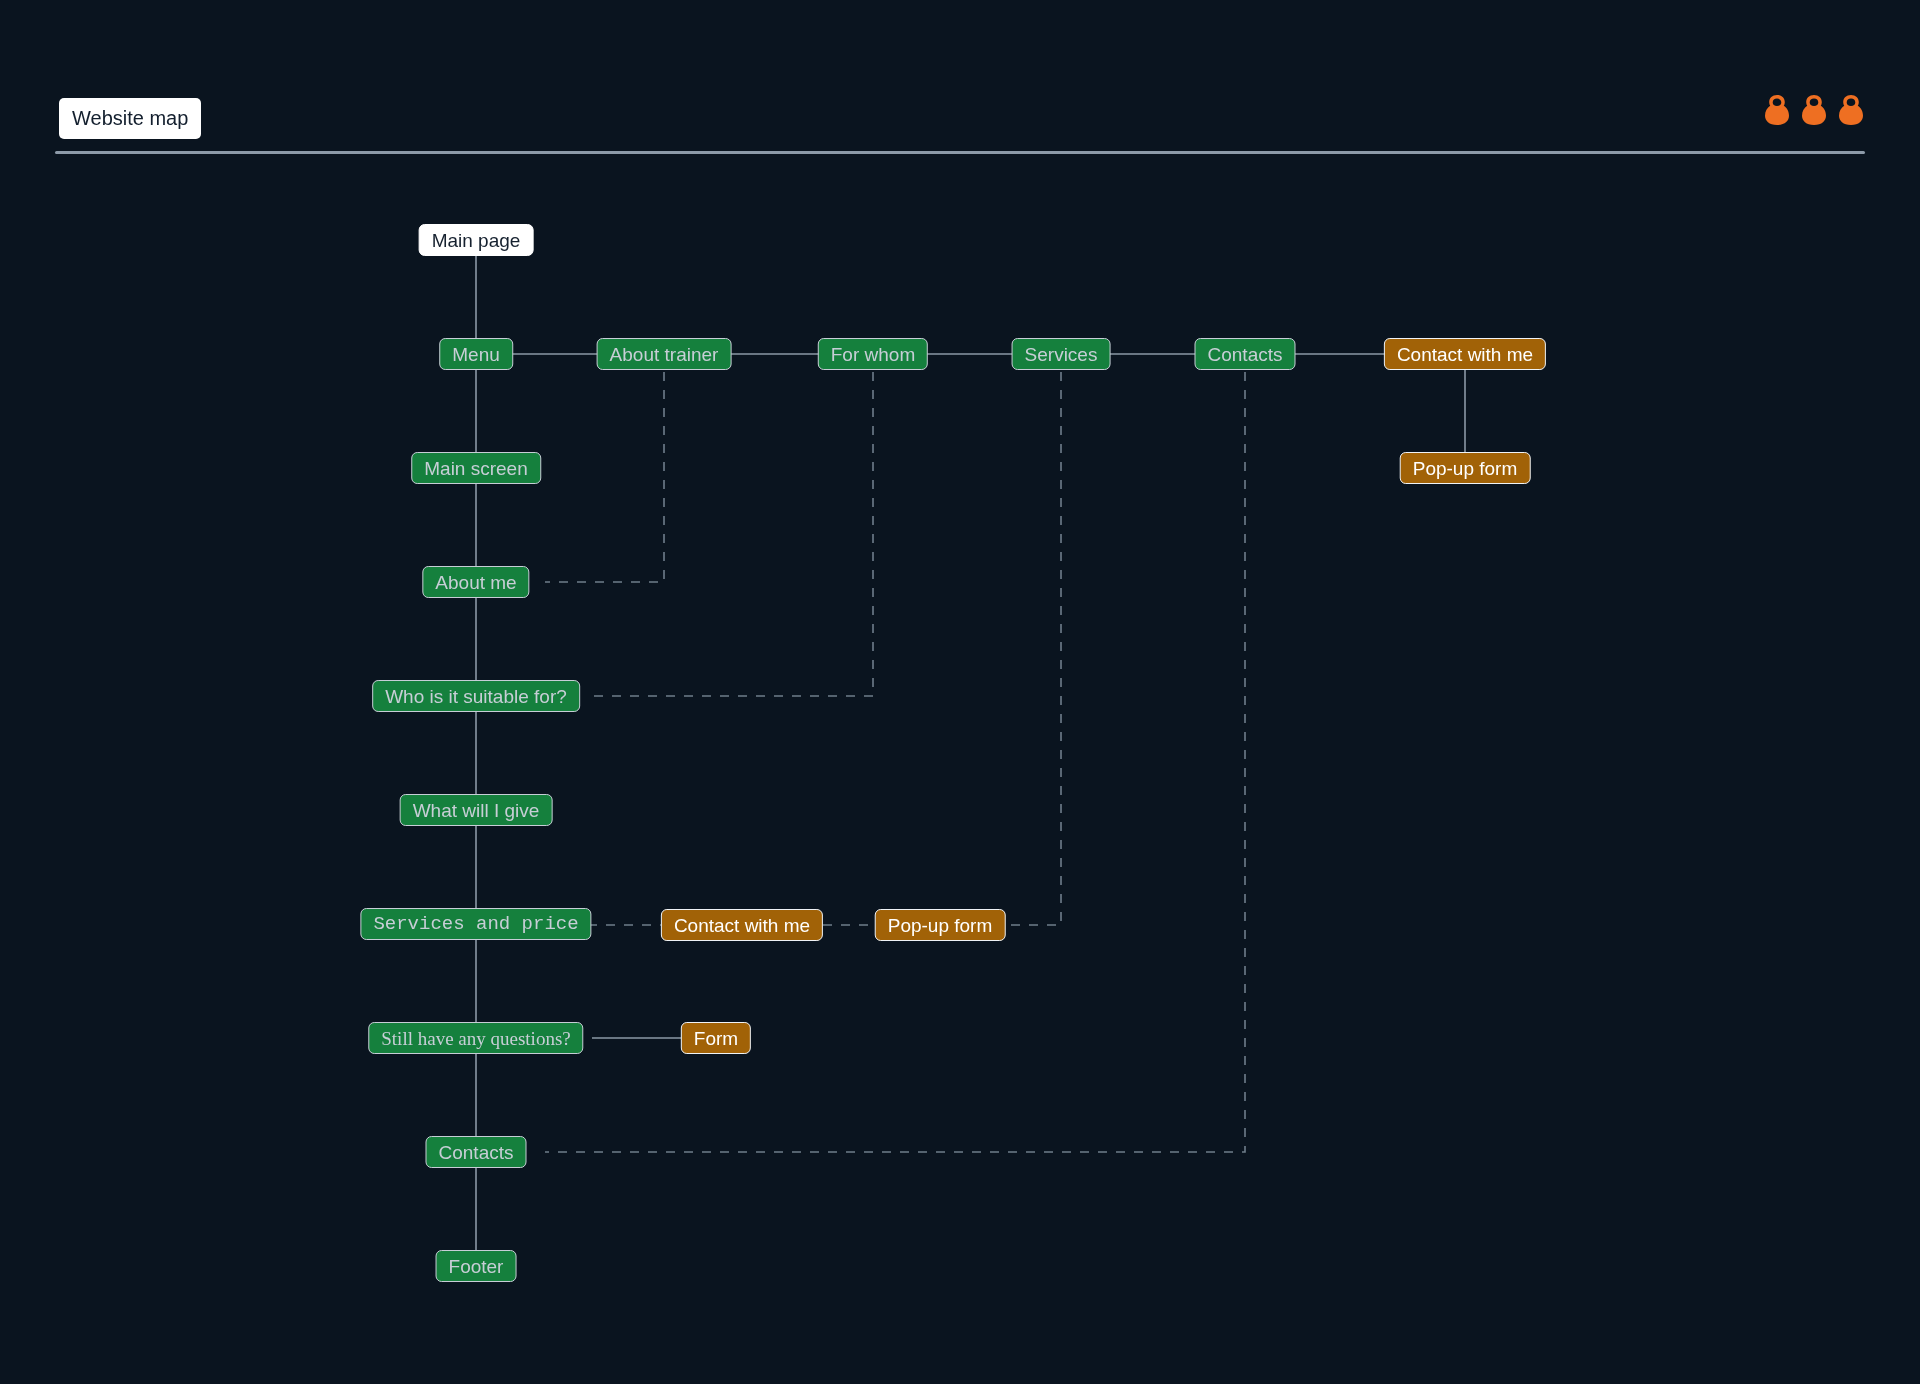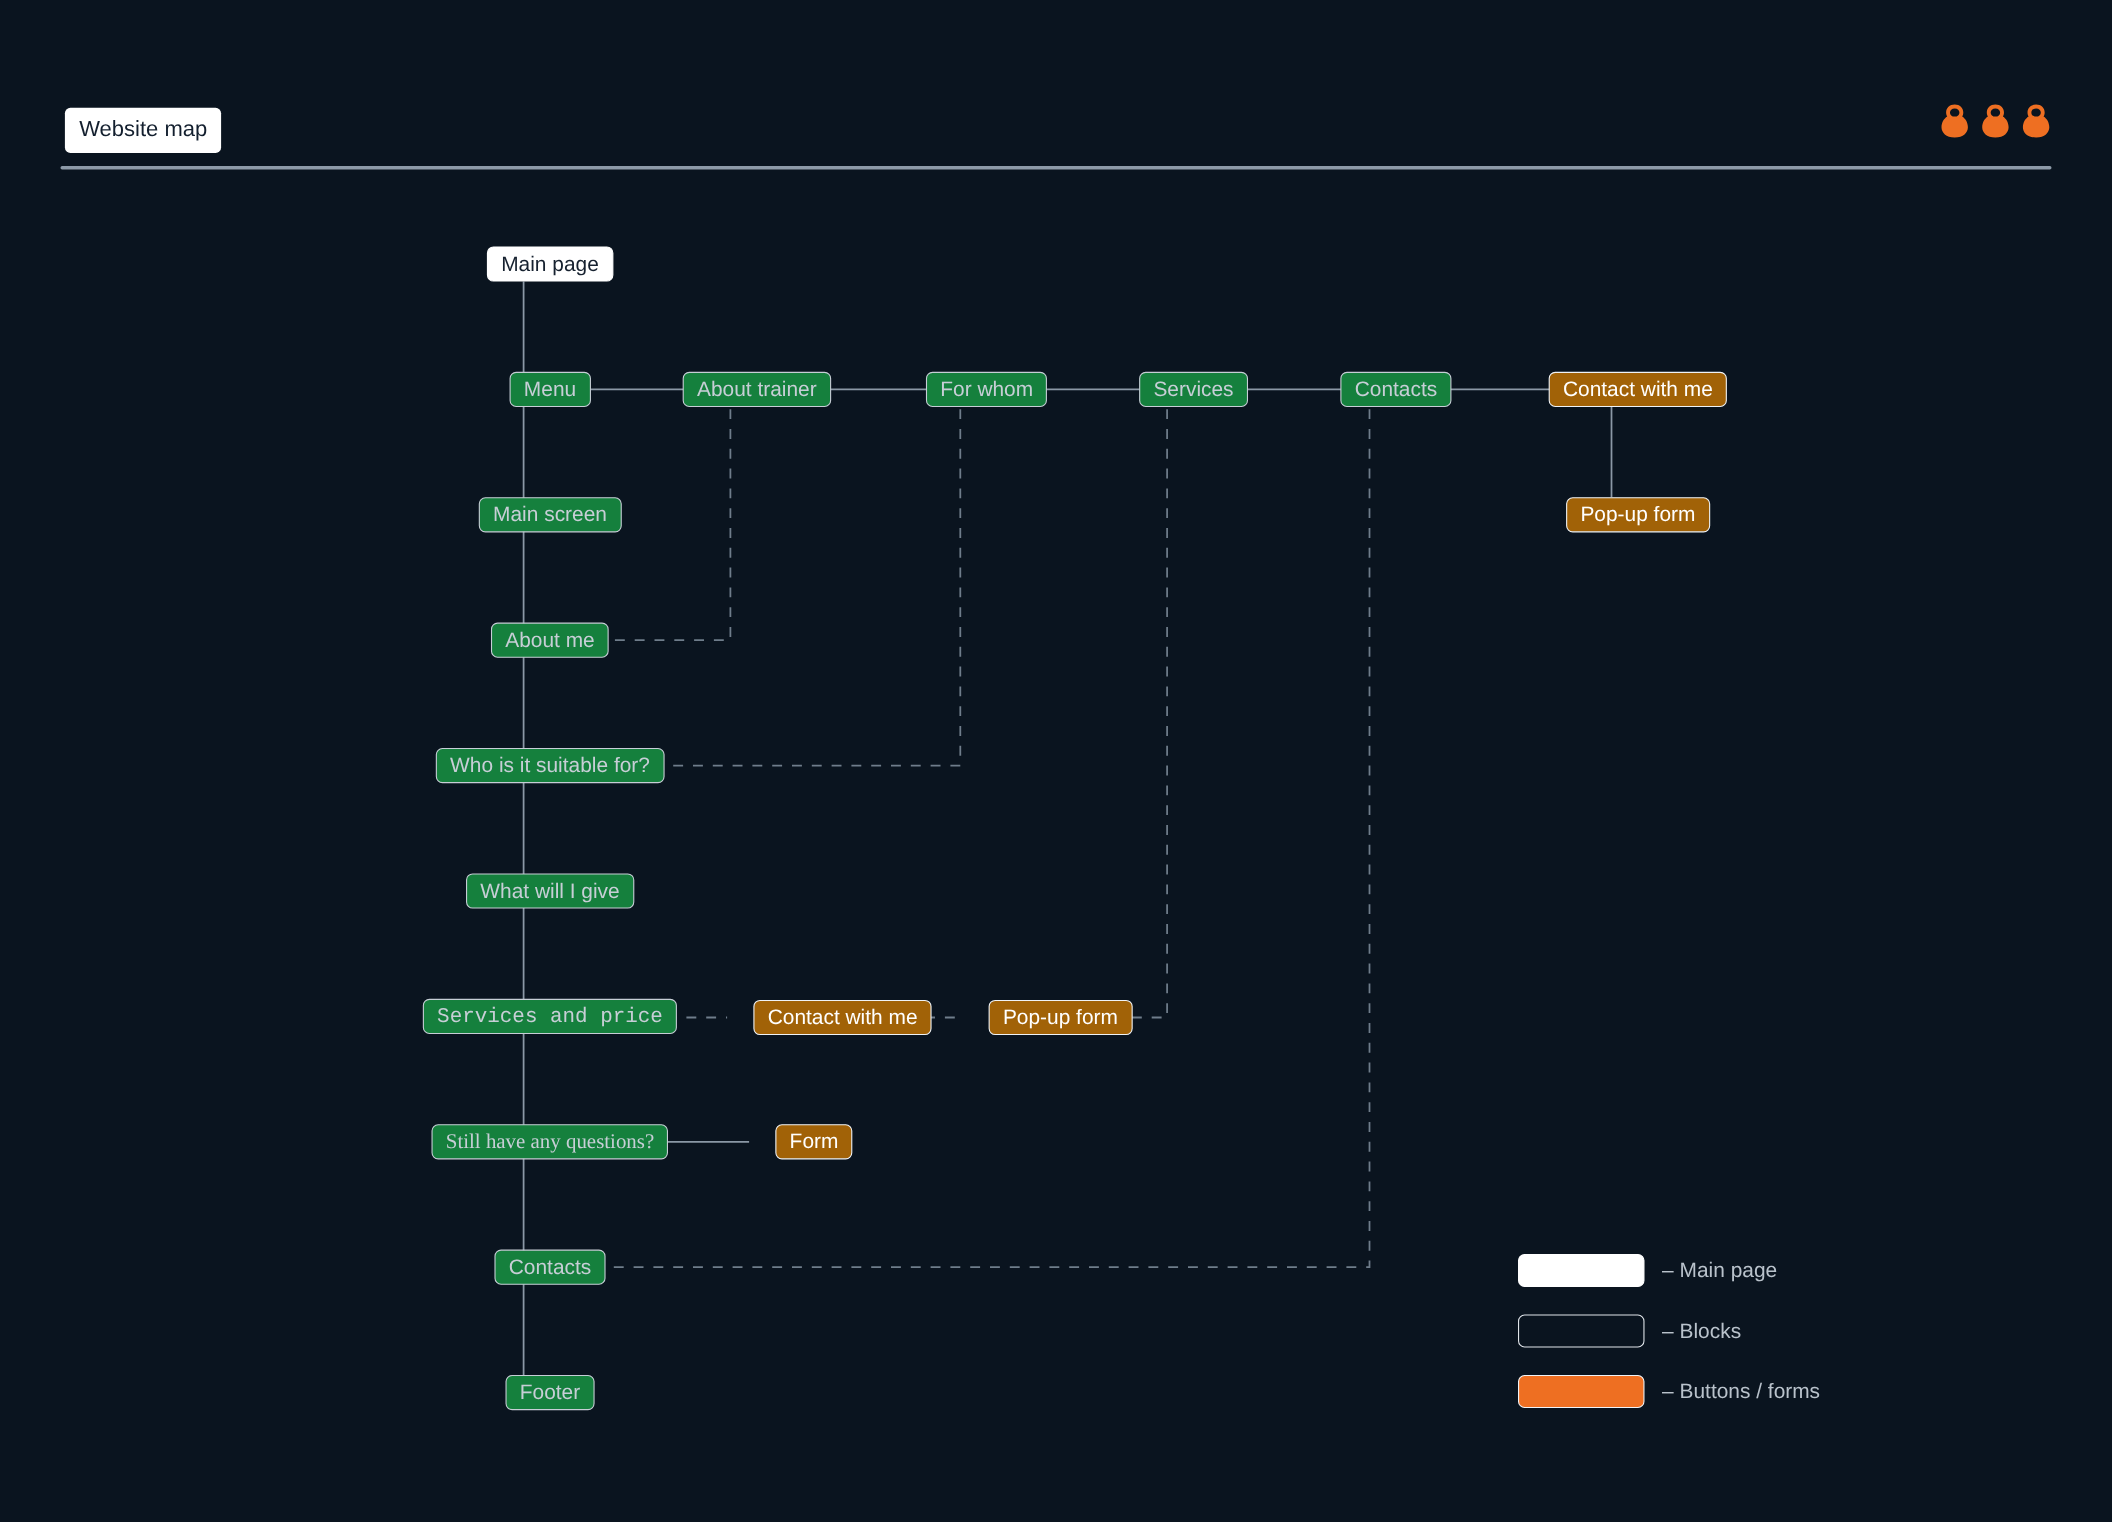--- a/index.html
+++ b/index.html
@@ -39,21 +39,20 @@
   .node{
     position:absolute;
     transform:translate(-50%,-50%);
     height:32px;
     display:flex; align-items:center; justify-content:center;
     padding:0 12px;
     font-size:19px; line-height:1;
     white-space:nowrap;
     border-radius:6px;
     z-index:3;
-    margin-left:24px;
   }
   .node.main{
     background:#ffffff; color:#16212f;
     border:1px solid #ffffff;
   }
   .node.block{
     background:#15803d; color:#c7ced6;
     border:1px solid #c7ced6;
   }
   .node.btn{
@@ -142,28 +141,14 @@
       <div class="node block" style="left: 476px; top: 810px;">What will I give</div>
       <div class="node block" style="left: 476px; top: 924px; font-family: Liberation Mono, monospace;">Services and price</div>
       <div class="node btn" style="left: 742px; top: 925px;">Contact with me</div>
       <div class="node btn" style="left: 940px; top: 925px;">Pop-up form</div>
       <div class="node block" style="left: 476px; top: 1038px; font-family: Liberation Serif, serif;">Still have any questions?</div>
       <div class="node btn" style="left: 716px; top: 1038px;">Form</div>
       <div class="node block" style="left: 476px; top: 1152px;">Contacts</div>
       <div class="node block" style="left: 476px; top: 1266px;">Footer</div>
     </div>
 
-  <div class="legend">
-    <div class="legend-row">
-      <div class="swatch main"></div>
-      <div class="legend-label">– Main page</div>
-    </div>
-    <div class="legend-row">
-      <div class="swatch block"></div>
-      <div class="legend-label">– Blocks</div>
-    </div>
-    <div class="legend-row">
-      <div class="swatch btn"></div>
-      <div class="legend-label">– Buttons / forms</div>
-    </div>
-  </div>
 
 </div>
 
 </body></html>

